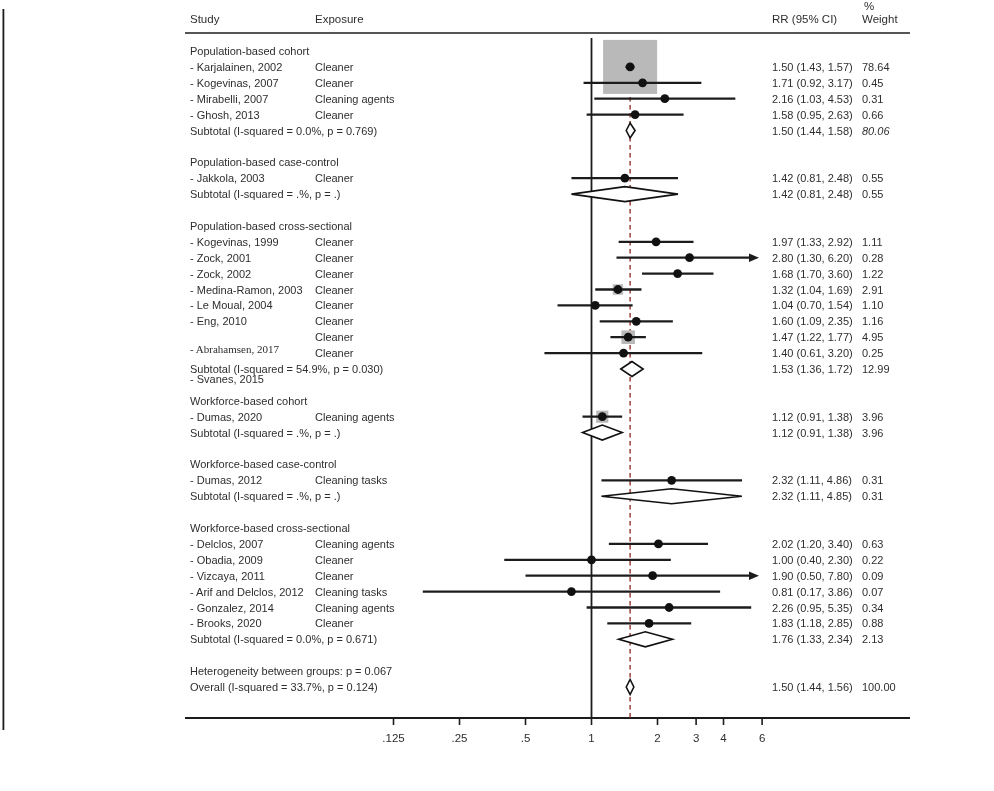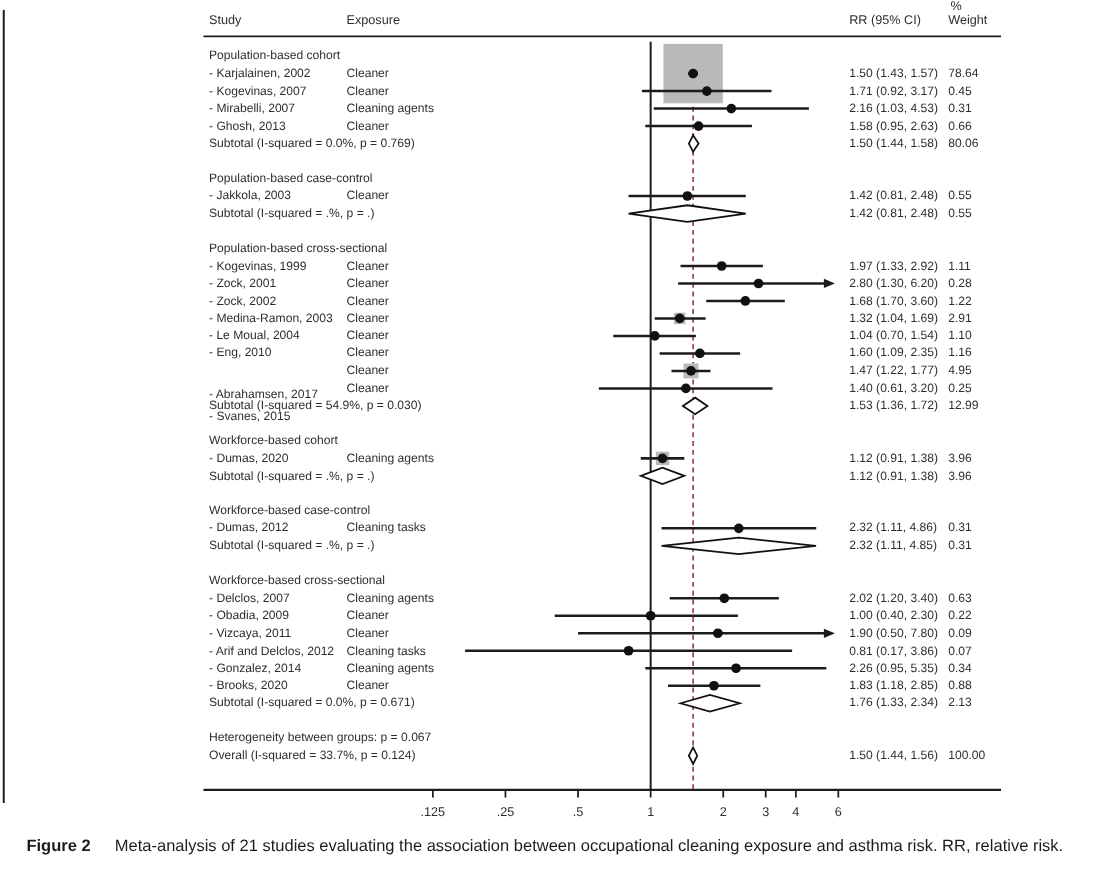--- a/index.html
+++ b/index.html
@@ -116,21 +116,21 @@
       <div class="rowtext" style="left: 190px; top: 91.7px;">- Mirabelli, 2007</div>
       <div class="rowtext" style="left: 315px; top: 91.7px;">Cleaning agents</div>
       <div class="rowtext" style="left: 772px; top: 91.7px;">2.16 (1.03, 4.53)</div>
       <div class="rowtext" style="left: 862px; top: 91.7px;">0.31</div>
       <div class="rowtext" style="left: 190px; top: 107.6px;">- Ghosh, 2013</div>
       <div class="rowtext" style="left: 315px; top: 107.6px;">Cleaner</div>
       <div class="rowtext" style="left: 772px; top: 107.6px;">1.58 (0.95, 2.63)</div>
       <div class="rowtext" style="left: 862px; top: 107.6px;">0.66</div>
       <div class="rowtext" style="left: 190px; top: 123.5px;">Subtotal  (I-squared = 0.0%, p = 0.769)</div>
       <div class="rowtext" style="left: 772px; top: 123.5px;">1.50 (1.44, 1.58)</div>
-      <div class="rowtext" style="left: 862px; top: 123.5px;">80.06</div>
+      <div class="rowtext" style="left: 862px; top: 123.5px; font-style: italic;">80.06</div>
       <div class="rowtext sectiontext" style="left: 190px; top: 155.3px;">Population-based case-control</div>
       <div class="rowtext" style="left: 190px; top: 171.2px;">- Jakkola, 2003</div>
       <div class="rowtext" style="left: 315px; top: 171.2px;">Cleaner</div>
       <div class="rowtext" style="left: 772px; top: 171.2px;">1.42 (0.81, 2.48)</div>
       <div class="rowtext" style="left: 862px; top: 171.2px;">0.55</div>
       <div class="rowtext" style="left: 190px; top: 187.1px;">Subtotal  (I-squared = .%, p = .)</div>
       <div class="rowtext" style="left: 772px; top: 187.1px;">1.42 (0.81, 2.48)</div>
       <div class="rowtext" style="left: 862px; top: 187.1px;">0.55</div>
       <div class="rowtext sectiontext" style="left: 190px; top: 218.9px;">Population-based cross-sectional</div>
       <div class="rowtext" style="left: 190px; top: 234.8px;">- Kogevinas, 1999</div>
@@ -154,21 +154,21 @@
       <div class="rowtext" style="left: 772px; top: 298.4px;">1.04 (0.70, 1.54)</div>
       <div class="rowtext" style="left: 862px; top: 298.4px;">1.10</div>
       <div class="rowtext" style="left: 190px; top: 314px;">- Eng, 2010</div>
       <div class="rowtext" style="left: 315px; top: 314.3px;">Cleaner</div>
       <div class="rowtext" style="left: 772px; top: 314.3px;">1.60 (1.09, 2.35)</div>
       <div class="rowtext" style="left: 862px; top: 314.3px;">1.16</div>
       <div class="rowtext" style="left: 190px; top: 340px; margin-top: 32px;">- Svanes, 2015</div>
       <div class="rowtext" style="left: 315px; top: 330.2px;">Cleaner</div>
       <div class="rowtext" style="left: 772px; top: 330.2px;">1.47 (1.22, 1.77)</div>
       <div class="rowtext" style="left: 862px; top: 330.2px;">4.95</div>
-      <div class="rowtext" style="left: 190px; top: 352px;">- Abrahamsen, 2017</div>
+      <div class="rowtext" style="left: 190px; top: 342px; font-family: Liberation Serif, serif;">- Abrahamsen, 2017</div>
       <div class="rowtext" style="left: 315px; top: 346.1px;">Cleaner</div>
       <div class="rowtext" style="left: 772px; top: 346.1px;">1.40 (0.61, 3.20)</div>
       <div class="rowtext" style="left: 862px; top: 346.1px;">0.25</div>
       <div class="rowtext" style="left: 190px; top: 362px;">Subtotal  (I-squared = 54.9%, p = 0.030)</div>
       <div class="rowtext" style="left: 772px; top: 362px;">1.53 (1.36, 1.72)</div>
       <div class="rowtext" style="left: 862px; top: 362px; text-align: center;">12.99</div>
       <div class="rowtext sectiontext" style="left: 190px; top: 393.8px;">Workforce-based cohort</div>
       <div class="rowtext" style="left: 190px; top: 409.7px;">- Dumas, 2020</div>
       <div class="rowtext" style="left: 315px; top: 409.7px;">Cleaning agents</div>
       <div class="rowtext" style="left: 772px; top: 409.7px;">1.12 (0.91, 1.38)</div>
@@ -211,16 +211,13 @@
       <div class="rowtext" style="left: 862px; top: 616.4px;">0.88</div>
       <div class="rowtext" style="left: 190px; top: 632.3px;">Subtotal  (I-squared = 0.0%, p = 0.671)</div>
       <div class="rowtext" style="left: 772px; top: 632.3px;">1.76 (1.33, 2.34)</div>
       <div class="rowtext" style="left: 862px; top: 632.3px;">2.13</div>
       <div class="rowtext" style="left: 190px; top: 664.1px;">Heterogeneity between groups: p = 0.067</div>
       <div class="rowtext" style="left: 190px; top: 680px;">Overall  (I-squared = 33.7%, p = 0.124)</div>
       <div class="rowtext" style="left: 772px; top: 680px;">1.50 (1.44, 1.56)</div>
       <div class="rowtext" style="left: 862px; top: 680px;">100.00</div>
     </div>
 
-  <div id="caption">
-    <b>Figure 2</b><span>Meta-analysis of 21 studies evaluating the association between occupational cleaning exposure and asthma risk. RR, relative risk.</span>
-  </div>
 </div>
 
 </body></html>

